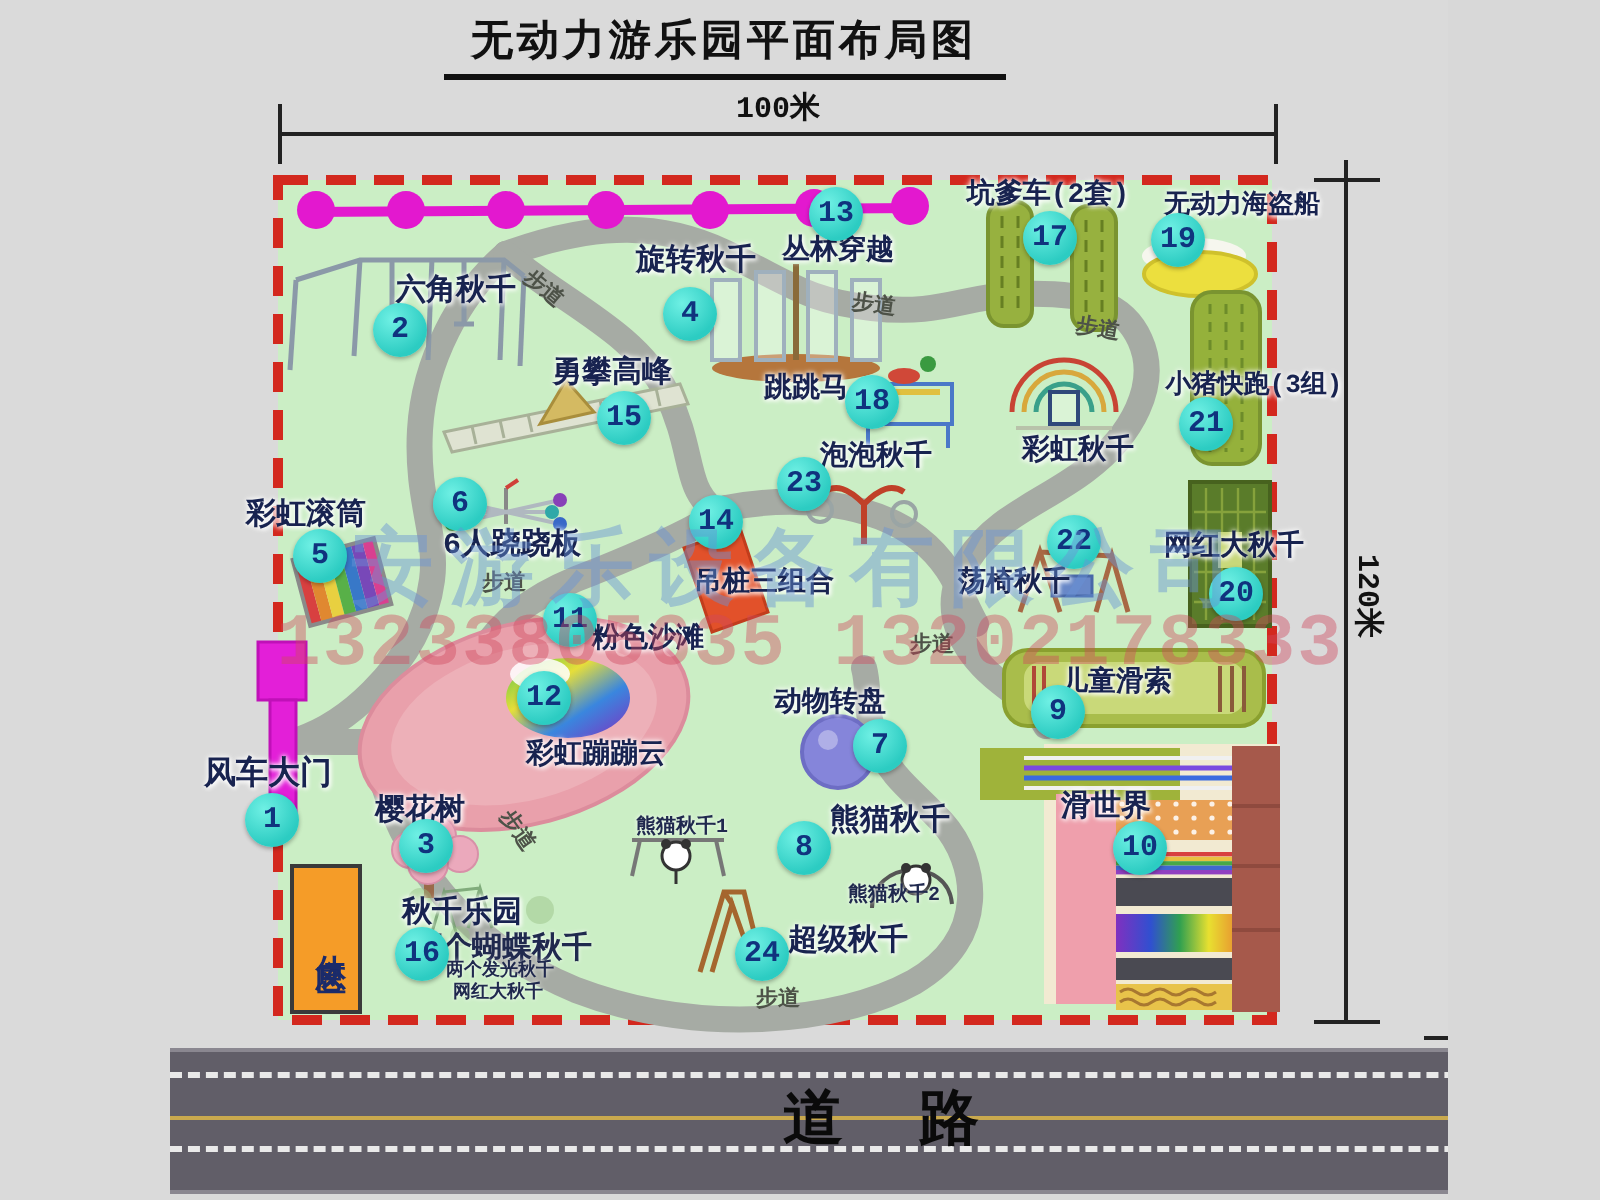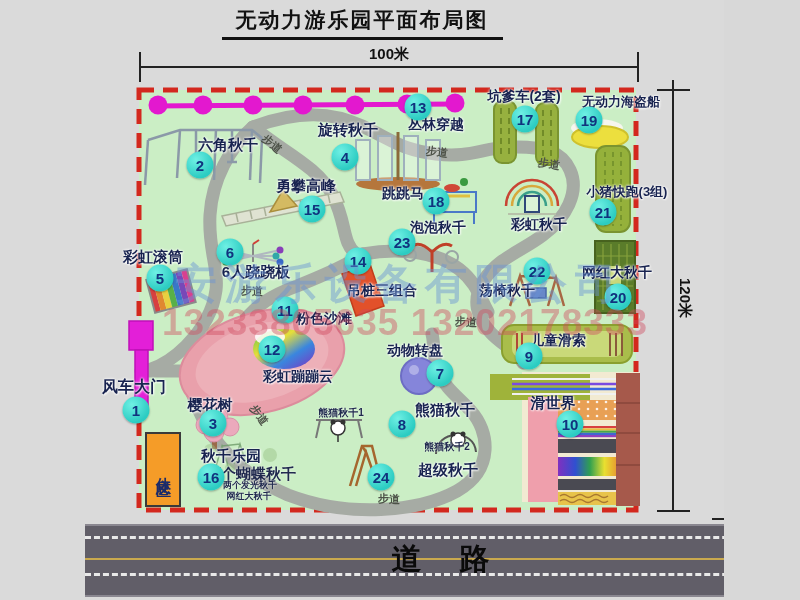--- a/index.html
+++ b/index.html
@@ -1,17 +1,17 @@
 <!DOCTYPE html>
 <html><head>
 <meta charset="utf-8">
 <style>
   html,body{margin:0;padding:0;background:#d8d8d8;}
   .canvas{position:relative;width:724px;height:600px;background:#dadada;overflow:hidden;
-          font-family:Liberation Sans, sans-serif;}
+          font-family:Liberation Mono, monospace;}
   .page-title{position:absolute;top:6px;left:0;width:100%;text-align:center;z-index:60;}
   .page-title span{display:inline-block;font-size:21px;font-weight:bold;letter-spacing:2px;color:#111;
           border-bottom:3px solid #111;padding:0 14px 3px 14px;}
   .dim-line{position:absolute;background:#222;z-index:55;}
   .dim-label{position:absolute;transform:translate(-50%,-50%);font-size:15px;font-weight:bold;color:#111;z-index:55;white-space:nowrap;}
   .dim-label.vert{transform:translate(-50%,-50%) rotate(90deg);}
   svg.art{position:absolute;left:0;top:0;z-index:10;}
   .attr-label{position:absolute;transform:translate(-50%,-50%);font-weight:bold;color:#182350;
           white-space:nowrap;z-index:40;
           text-shadow:0 0 3px rgba(255,255,255,.9),0 0 2px rgba(255,255,255,.9),1px 1px 2px rgba(255,255,255,.7);}
@@ -340,21 +340,21 @@
       <div class="attr-label" style="left: 445px; top: 410px; font-size: 15px;">熊猫秋千</div>
       <div class="badge" style="left: 402px; top: 424px;">8</div>
       <div class="attr-label" style="left: 558px; top: 341px; font-size: 14px;">儿童滑索</div>
       <div class="badge" style="left: 529px; top: 356px;">9</div>
       <div class="attr-label" style="left: 553px; top: 403px; font-size: 15px;">滑世界</div>
       <div class="badge" style="left: 570px; top: 424px;">10</div>
       <div class="attr-label" style="left: 324px; top: 319px; font-size: 14px;">粉色沙滩</div>
       <div class="badge" style="left: 285px; top: 310px;">11</div>
       <div class="attr-label" style="left: 298px; top: 377px; font-size: 14px;">彩虹蹦蹦云</div>
       <div class="badge" style="left: 272px; top: 349px;">12</div>
-      <div class="attr-label" style="left: 436px; top: 125px; font-size: 14px;">丛林穿越</div>
+      <div class="attr-label" style="left: 419px; top: 125px; font-size: 14px;">丛林穿越</div>
       <div class="badge" style="left: 418px; top: 107px;">13</div>
       <div class="attr-label" style="left: 382px; top: 291px; font-size: 14px;">吊桩三组合</div>
       <div class="badge" style="left: 358px; top: 261px;">14</div>
       <div class="attr-label" style="left: 306px; top: 186px; font-size: 15px;">勇攀高峰</div>
       <div class="badge" style="left: 312px; top: 209px;">15</div>
       <div class="attr-label" style="left: 231px; top: 456px; font-size: 15px;">秋千乐园</div>
       <div class="badge" style="left: 211px; top: 477px;">16</div>
       <div class="attr-label" style="left: 524px; top: 97px; font-size: 14px;">坑爹车(2套)</div>
       <div class="badge" style="left: 525px; top: 119px;">17</div>
       <div class="attr-label" style="left: 403px; top: 194px; font-size: 14px;">跳跳马</div>
@@ -362,21 +362,21 @@
       <div class="attr-label" style="left: 621px; top: 102px; font-size: 13px;">无动力海盗船</div>
       <div class="badge" style="left: 589px; top: 120px;">19</div>
       <div class="attr-label" style="left: 617px; top: 273px; font-size: 14px;">网红大秋千</div>
       <div class="badge" style="left: 618px; top: 297px;">20</div>
       <div class="attr-label" style="left: 627px; top: 192px; font-size: 13px;">小猪快跑(3组)</div>
       <div class="badge" style="left: 603px; top: 212px; text-align: center;">21</div>
       <div class="attr-label" style="left: 507px; top: 291px; font-size: 14px;">荡椅秋千</div>
       <div class="badge" style="left: 537px; top: 271px;">22</div>
       <div class="attr-label" style="left: 438px; top: 228px; font-size: 14px;">泡泡秋千</div>
       <div class="badge" style="left: 402px; top: 242px;">23</div>
-      <div class="attr-label" style="left: 424px; top: 470px; font-size: 15px; margin-left: 24px;">超级秋千</div>
+      <div class="attr-label" style="left: 424px; top: 470px; font-size: 15px;">超级秋千</div>
       <div class="badge" style="left: 381px; top: 477px;">24</div>
       <div class="attr-label" style="left: 539px; top: 225px; font-size: 14px;">彩虹秋千</div>
       <div class="path-label" style="left: 272px; top: 144px; font-size: 11px; transform: translate(-50%, -50%) rotate(40deg);">步道</div>
       <div class="path-label" style="left: 437px; top: 152px; font-size: 11px; transform: translate(-50%, -50%) rotate(8deg);">步道</div>
       <div class="path-label" style="left: 549px; top: 164px; font-size: 11px; transform: translate(-50%, -50%) rotate(10deg);">步道</div>
       <div class="path-label" style="left: 252px; top: 291px; font-size: 11px; transform: translate(-50%, -50%) rotate(0.001deg);">步道</div>
       <div class="path-label" style="left: 466px; top: 322px; font-size: 11px; transform: translate(-50%, -50%) rotate(0.001deg);">步道</div>
       <div class="path-label" style="left: 389px; top: 499px; font-size: 11px; transform: translate(-50%, -50%) rotate(0.001deg);">步道</div>
       <div class="path-label" style="left: 259px; top: 415px; font-size: 11px; transform: translate(-50%, -50%) rotate(55deg);">步道</div>
       <div class="note-label" style="left: 341px; top: 413px; font-size: 10px;">熊猫秋千1</div>

